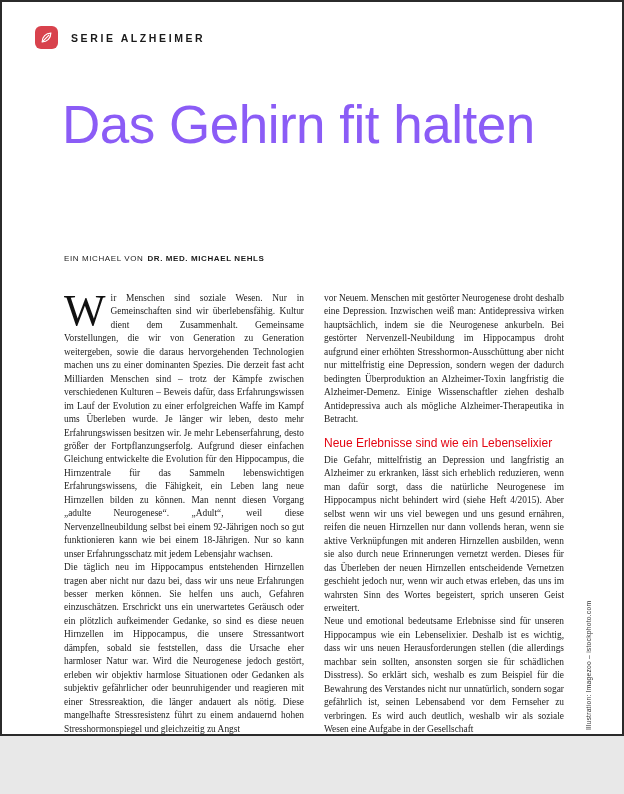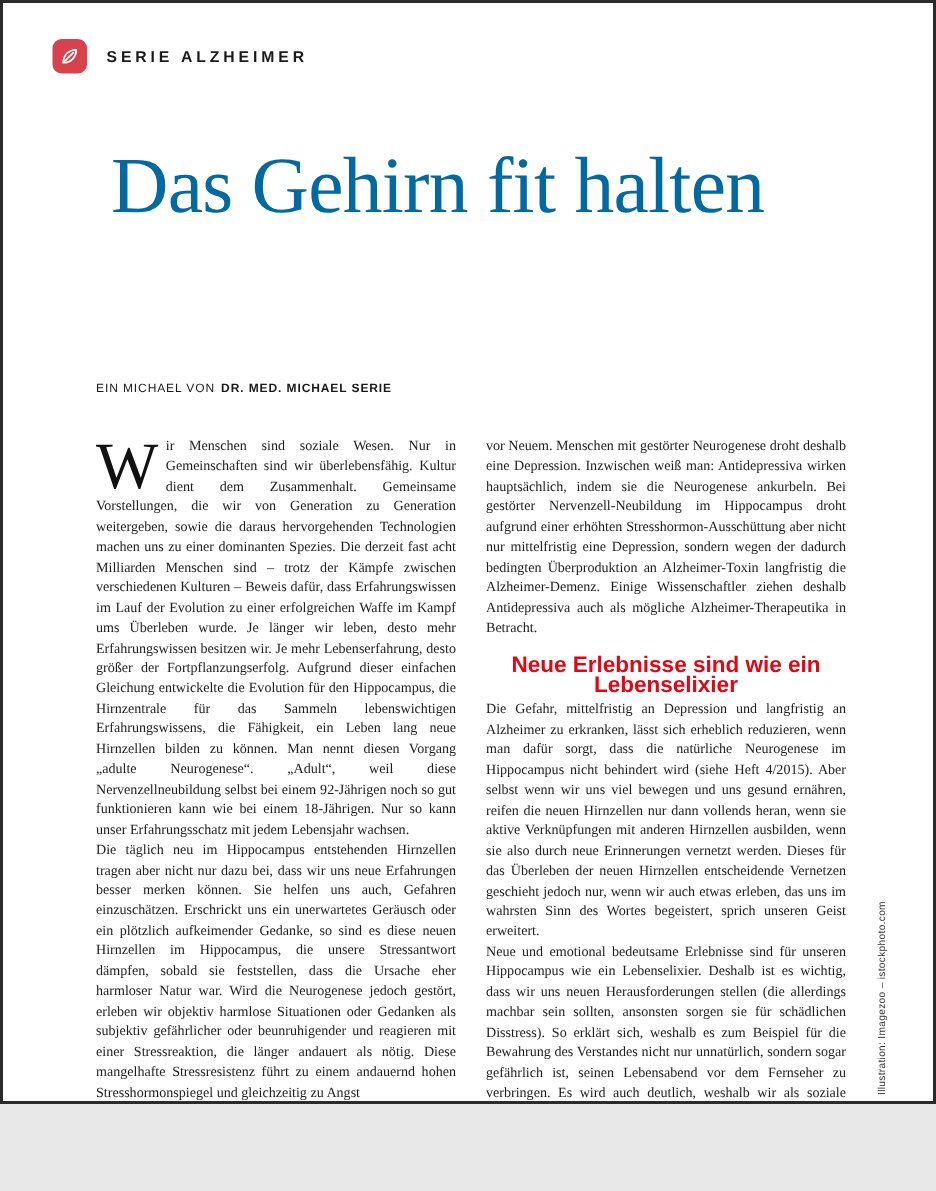--- a/index.html
+++ b/index.html
@@ -36,27 +36,27 @@
     margin-left: 13px;
     font-size: 10.5px;
     font-weight: bold;
     letter-spacing: 2.6px;
     color: #1a1a1a;
   }
 
   
   .title {
     position: absolute;
-    left: 72px;
+    left: 60px;
     top: 92px;
-    font-family: Liberation Serif, serif;
+    font-family: Liberation Sans, sans-serif;
     font-weight: 400;
     font-size: 53px;
     letter-spacing: -0.5px;
-    color: #0369a1;
+    color: #8b5cf6;
     white-space: nowrap;
   }
 
   
   .standfirst {
     position: absolute;
     left: 62px;
     top: 179px;
     width: 510px;
     font-size: 15.5px;
@@ -99,25 +99,25 @@
   .dropcap {
     float: left;
     font-family: "Liberation Serif", serif;
     font-size: 44px;
     line-height: 33px;
     padding: 2px 5px 0 0;
     color: #111;
   }
   .subhead {
     font-family: "Liberation Sans", sans-serif;
-    font-weight: bold;
-    font-size: 15px;
+    font-weight: normal;
+    font-size: 12px;
     color: #e30613;
     margin: 10px 0 4px 0 !important;
-    text-align: center;
+    text-align: left;
   }
 
   
   .footer-pagenum {
     position: absolute;
     left: 30px;
     top: 740px;
     font-size: 10px;
     font-weight: bold;
     color: #111;
@@ -156,21 +156,21 @@
         <path d="M3.2 11.8 C3.2 6.8 6.8 3.2 11.8 3.2 C11.8 8.2 8.2 11.8 3.2 11.8 Z" fill="none" stroke="#ffffff" stroke-width="1.2"></path>
         <line x1="3.2" y1="11.8" x2="10.2" y2="4.8" stroke="#ffffff" stroke-width="1.2"></line>
       </svg>
     </div>
     <div class="series-label">SERIE ALZHEIMER</div>
   </div>
 
   <h1 class="title">Das Gehirn fit halten</h1>
 
 
-  <p class="byline"><span>EIN MICHAEL VON</span><span class="author">DR. MED. MICHAEL SERIE</span></p>
+  <p class="byline"><span>EIN MICHAEL VON</span><span class="author">DR. MED. MICHAEL NEHLS</span></p>
 
   <div class="body">
     <div class="col">
       <p><span class="dropcap">W</span><span>ir Menschen sind soziale Wesen. Nur in Gemeinschaften sind wir überlebensfähig. Kultur dient dem Zusammenhalt. Gemeinsame Vorstellungen, die wir von Generation zu Generation weitergeben, sowie die daraus hervorgehenden Technologien machen uns zu einer dominanten Spezies. Die derzeit fast acht Milliarden Menschen sind – trotz der Kämpfe zwischen verschiedenen Kulturen – Beweis dafür, dass Erfahrungswissen im Lauf der Evolution zu einer erfolgreichen Waffe im Kampf ums Überleben wurde. Je länger wir leben, desto mehr Erfahrungswissen besitzen wir. Je mehr Lebenserfahrung, desto größer der Fortpflanzungserfolg. Aufgrund dieser einfachen Gleichung entwickelte die Evolution für den Hippocampus, die Hirnzentrale für das Sammeln lebenswichtigen Erfahrungswissens, die Fähigkeit, ein Leben lang neue Hirnzellen bilden zu können. Man nennt diesen Vorgang „adulte Neurogenese“. „Adult“, weil diese Nervenzellneubildung selbst bei einem 92-Jährigen noch so gut funktionieren kann wie bei einem 18-Jährigen. Nur so kann unser Erfahrungsschatz mit jedem Lebensjahr wachsen.</span></p>
       <p>Die täglich neu im Hippocampus entstehenden Hirnzellen tragen aber nicht nur dazu bei, dass wir uns neue Erfahrungen besser merken können. Sie helfen uns auch, Gefahren einzuschätzen. Erschrickt uns ein unerwartetes Geräusch oder ein plötzlich aufkeimender Gedanke, so sind es diese neuen Hirnzellen im Hippocampus, die unsere Stressantwort dämpfen, sobald sie feststellen, dass die Ursache eher harmloser Natur war. Wird die Neurogenese jedoch gestört, erleben wir objektiv harmlose Situationen oder Gedanken als subjektiv gefährlicher oder beunruhigender und reagieren mit einer Stressreaktion, die länger andauert als nötig. Diese mangelhafte Stressresistenz führt zu einem andauernd hohen Stresshormonspiegel und gleichzeitig zu Angst</p>
     </div>
     <div class="col">
       <p>vor Neuem. Menschen mit gestörter Neurogenese droht deshalb eine Depression. Inzwischen weiß man: Antidepressiva wirken hauptsächlich, indem sie die Neurogenese ankurbeln. Bei gestörter Nervenzell-Neubildung im Hippocampus droht aufgrund einer erhöhten Stresshormon-Ausschüttung aber nicht nur mittelfristig eine Depression, sondern wegen der dadurch bedingten Überproduktion an Alzheimer-Toxin langfristig die Alzheimer-Demenz. Einige Wissenschaftler ziehen deshalb Antidepressiva auch als mögliche Alzheimer-Therapeutika in Betracht.</p>
       <p class="subhead">Neue Erlebnisse sind wie ein Lebenselixier</p>
       <p>Die Gefahr, mittelfristig an Depression und langfristig an Alzheimer zu erkranken, lässt sich erheblich reduzieren, wenn man dafür sorgt, dass die natürliche Neurogenese im Hippocampus nicht behindert wird (siehe Heft 4/2015). Aber selbst wenn wir uns viel bewegen und uns gesund ernähren, reifen die neuen Hirnzellen nur dann vollends heran, wenn sie aktive Verknüpfungen mit anderen Hirnzellen ausbilden, wenn sie also durch neue Erinnerungen vernetzt werden. Dieses für das Überleben der neuen Hirnzellen entscheidende Vernetzen geschieht jedoch nur, wenn wir auch etwas erleben, das uns im wahrsten Sinn des Wortes begeistert, sprich unseren Geist erweitert.</p>

